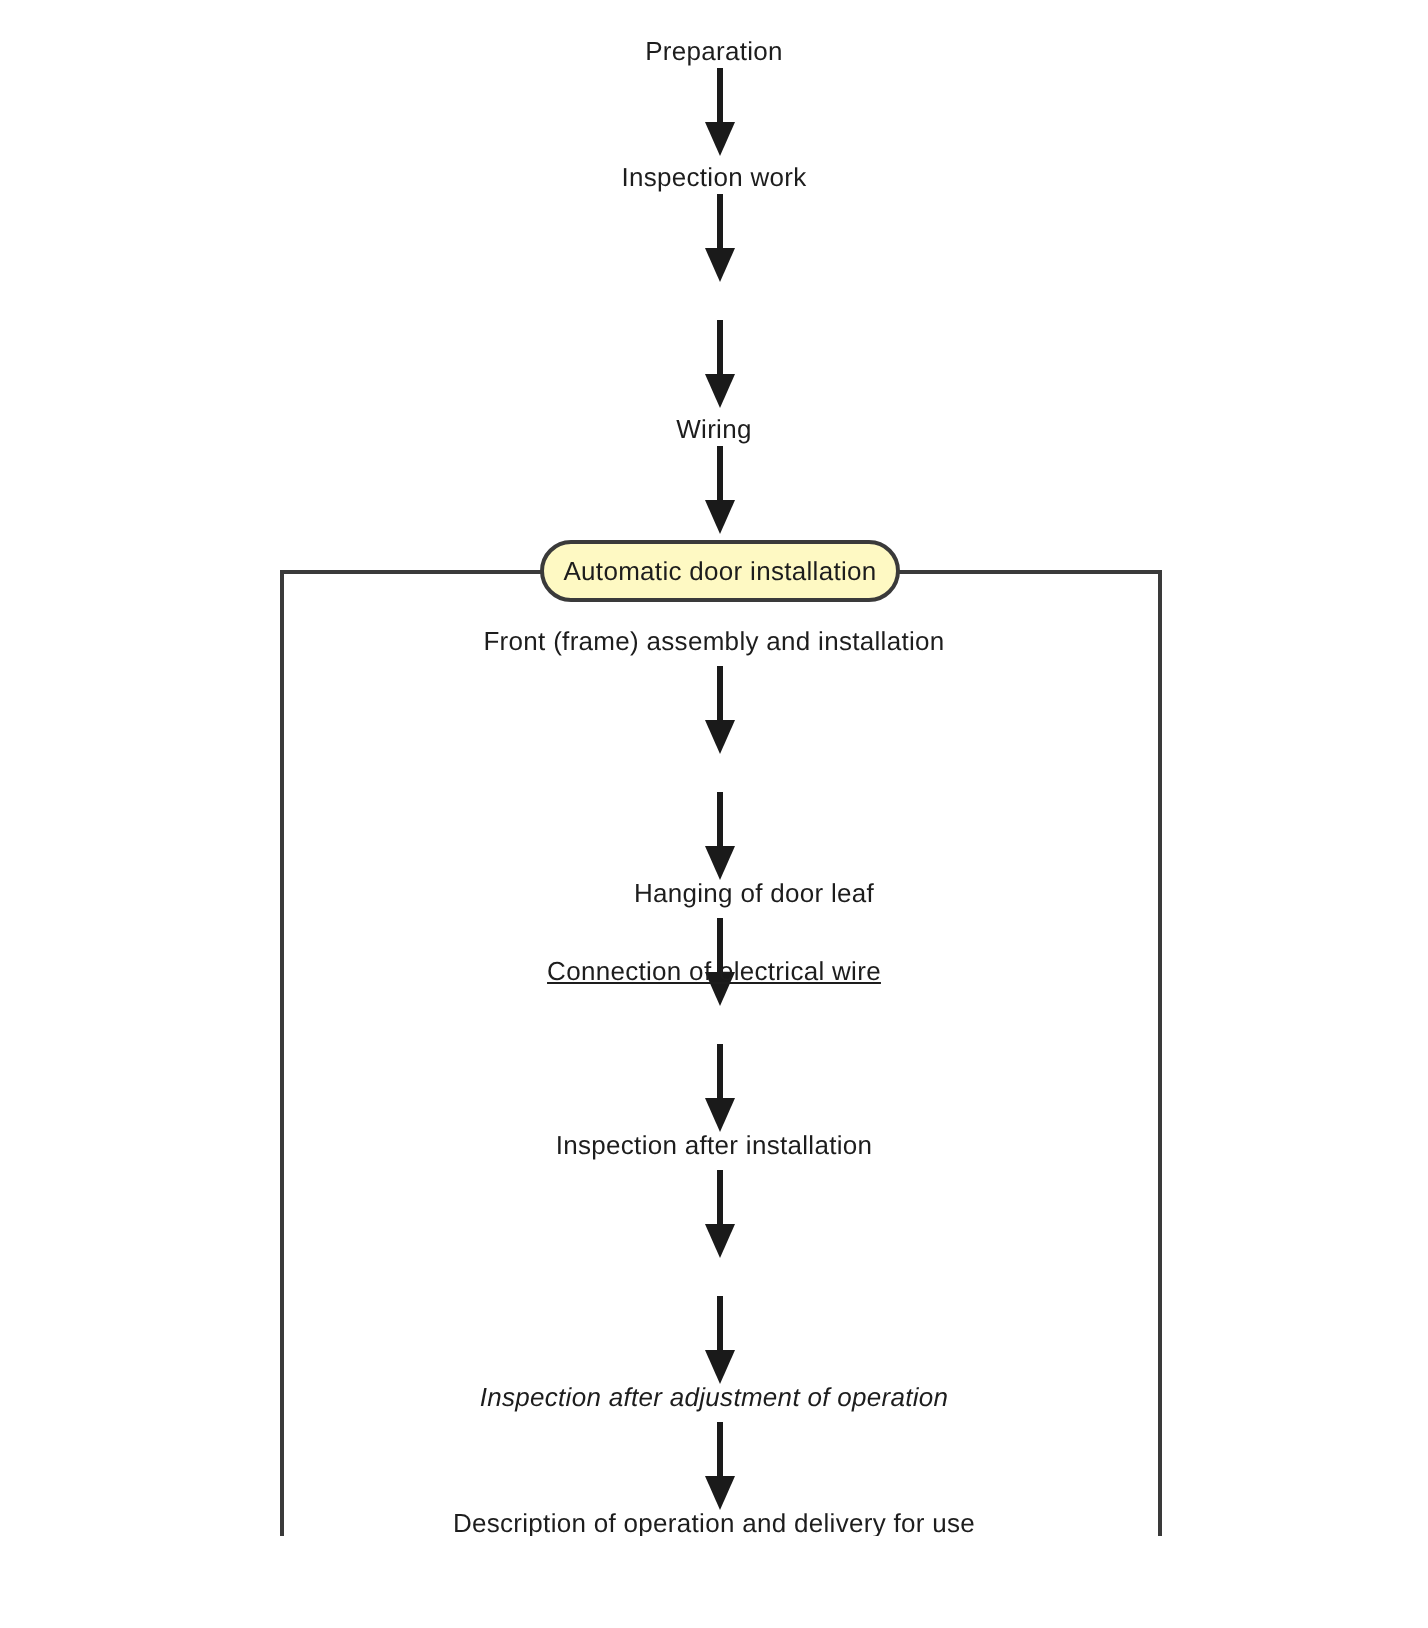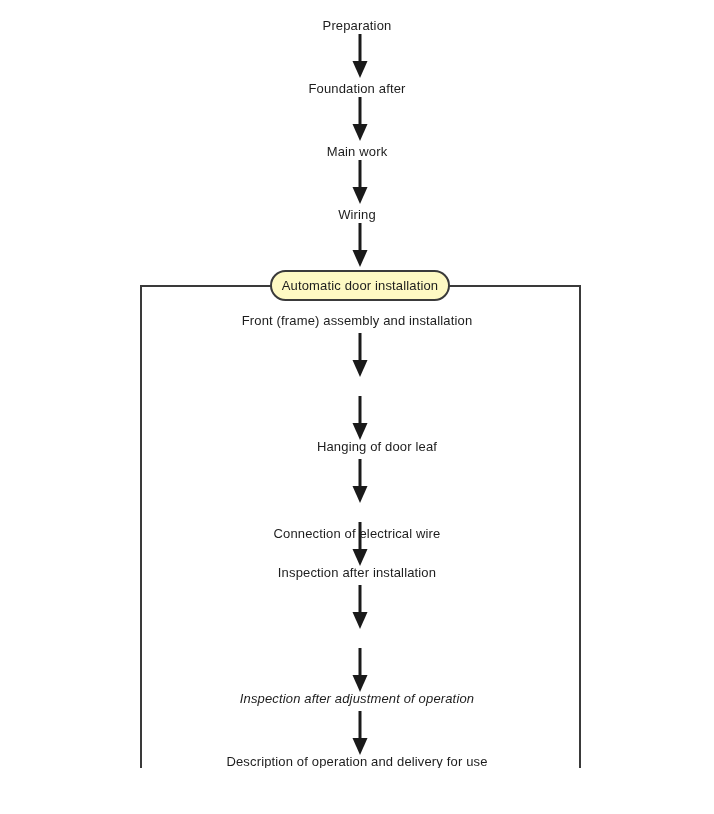--- a/index.html
+++ b/index.html
@@ -85,30 +85,29 @@
 
   <div class="node-label" style="top:18px;">Preparation</div>
 
   <div class="arrow" style="top:34px;">
     <svg width="24" height="45" viewBox="0 0 24 45" aria-hidden="true">
       <path d="M12 0 L12 29" stroke="#1a1a1a" stroke-width="3" fill="none"></path>
       <path d="M4.5 27 L19.5 27 L12 44 Z" fill="#1a1a1a"></path>
     </svg>
   </div>
 
-  <div class="node-label" style="top:81px;">Foundation after</div>
+  <div class="node-label" style="top:81px;">Inspection work</div>
 
   <div class="arrow" style="top:97px;">
     <svg width="24" height="45" viewBox="0 0 24 45" aria-hidden="true">
       <path d="M12 0 L12 29" stroke="#1a1a1a" stroke-width="3" fill="none"></path>
       <path d="M4.5 27 L19.5 27 L12 44 Z" fill="#1a1a1a"></path>
     </svg>
   </div>
 
-  <div class="node-label" style="top:144px;">Main work</div>
 
   <div class="arrow" style="top:160px;">
     <svg width="24" height="45" viewBox="0 0 24 45" aria-hidden="true">
       <path d="M12 0 L12 29" stroke="#1a1a1a" stroke-width="3" fill="none"></path>
       <path d="M4.5 27 L19.5 27 L12 44 Z" fill="#1a1a1a"></path>
     </svg>
   </div>
 
   <div class="node-label" style="top:207px;">Wiring</div>
 
@@ -144,21 +143,21 @@
 
   <div class="node-label" style="top:439px;margin-left:20px;">Hanging of door leaf</div>
 
   <div class="arrow" style="top:459px;">
     <svg width="24" height="45" viewBox="0 0 24 45" aria-hidden="true">
       <path d="M12 0 L12 29" stroke="#1a1a1a" stroke-width="3" fill="none"></path>
       <path d="M4.5 27 L19.5 27 L12 44 Z" fill="#1a1a1a"></path>
     </svg>
   </div>
 
-  <div class="node-label" style="top:526px;">Connection of electrical wire</div>
+  <div class="node-label" style="top:478px;text-decoration:underline;">Connection of electrical wire</div>
 
   <div class="arrow" style="top:522px;">
     <svg width="24" height="45" viewBox="0 0 24 45" aria-hidden="true">
       <path d="M12 0 L12 29" stroke="#1a1a1a" stroke-width="3" fill="none"></path>
       <path d="M4.5 27 L19.5 27 L12 44 Z" fill="#1a1a1a"></path>
     </svg>
   </div>
 
   <div class="node-label" style="top:565px;">Inspection after installation</div>
 

